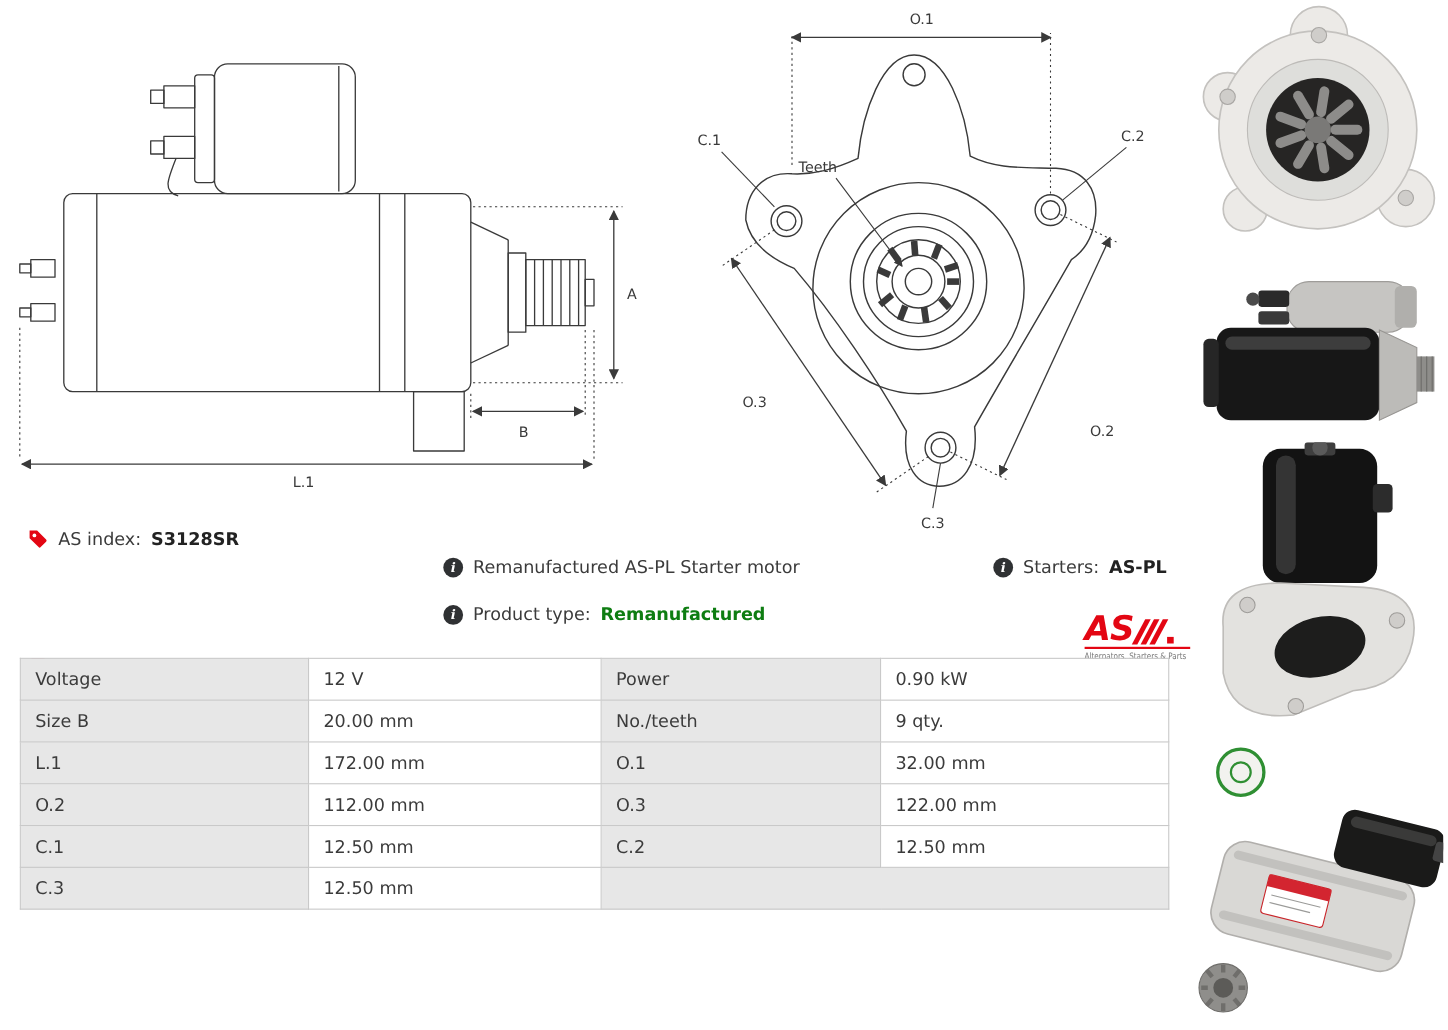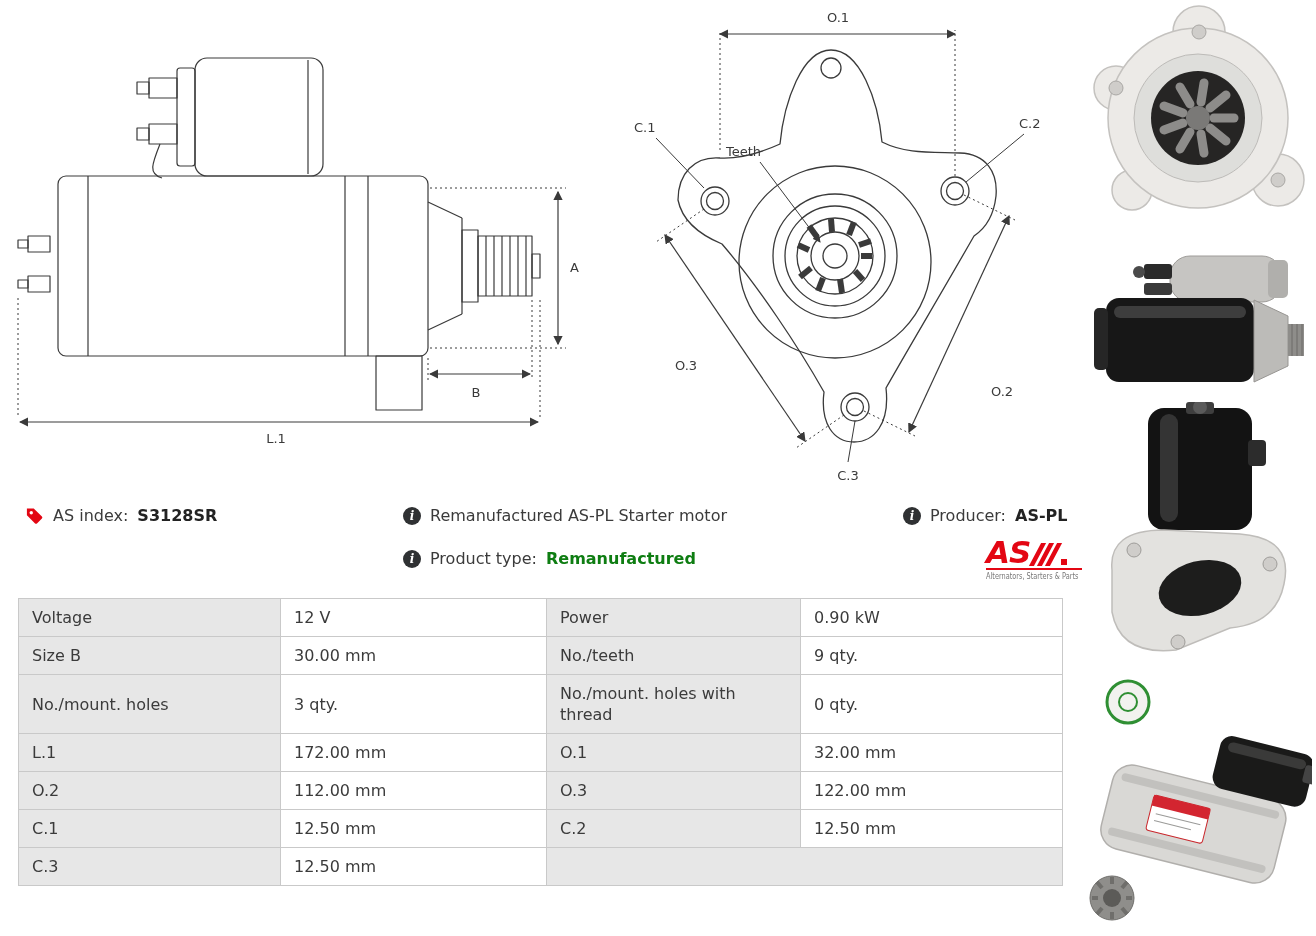--- a/index.html
+++ b/index.html
@@ -15,34 +15,34 @@
   .draw-side{position:absolute;left:10px;top:6px;}
   .draw-front{position:absolute;left:598px;top:4px;}
 
   .photo{position:absolute;left:1082px;width:230px;}
   .photo1{top:2px;height:232px;}
   .photo2{top:236px;height:168px;}
   .photo3{top:402px;height:262px;}
   .photo4{top:666px;height:266px;}
 
   .info-item{position:absolute;display:flex;align-items:center;gap:9px;font-size:16px;white-space:nowrap;}
-  .i-index{left:25px;top:506px;}
+  .i-index{left:25px;top:480px;}
   .i-line{left:25px;top:560px;margin-top:38px;}
   .i-desc{left:403px;top:506px;}
   .i-type{left:403px;top:549px;}
   .i-prod{left:903px;top:506px;}
   .info-item b{font-weight:700;color:#222;}
   .std{color:var(--red);font-weight:700;letter-spacing:.2px;}
   .green{color:var(--green);font-weight:700;text-align:center;}
 
   .info-ic{display:inline-flex;align-items:center;justify-content:center;flex:none;
            width:18px;height:18px;border-radius:50%;background:#2f3133;color:#fff;
            font:italic 700 12px "DejaVu Serif",serif;}
 
-  .brand{position:absolute;left:986px;top:536px;width:96px;text-align:center;}
+  .brand{position:absolute;left:986px;top:556px;width:96px;text-align:center;}
   .brand-top{display:flex;align-items:flex-end;height:30px;}
   .brand-as{font-style:italic;font-weight:800;font-size:31px;line-height:27px;color:var(--red);letter-spacing:-1px;}
   .brand-stripes{display:inline-flex;align-items:flex-end;margin-left:5px;gap:3px;}
   .brand-stripes i{display:block;width:5px;height:23px;background:var(--red);transform:skewX(-28deg);}
   .brand-dot{width:6px;height:6px;background:var(--red);margin-left:5px;margin-bottom:1px;}
   .brand-rule{height:2px;background:var(--red);margin-top:2px;}
   .brand-tag{font-size:8px;color:#777;margin-top:2px;white-space:nowrap;transform:scaleX(.82);transform-origin:left;}
 
   table.specs{position:absolute;left:18px;top:598px;width:1044px;border-collapse:collapse;
               table-layout:fixed;font-size:16px;color:var(--text);}
@@ -316,21 +316,21 @@
   </div>
 
   <div class="info-item i-type">
     <span class="info-ic">i</span>
     <span>Product type:</span>
     <span class="green">Remanufactured</span>
   </div>
 
   <div class="info-item i-prod">
     <span class="info-ic">i</span>
-    <span>Producer:</span>
+    <span>Starters:</span>
     <b>AS-PL</b>
   </div>
 
   <div class="brand">
     <div class="brand-top">
       <span class="brand-as">AS</span>
       <span class="brand-stripes">
           <i></i>
           <i></i>
           <i></i>
@@ -350,29 +350,23 @@
       </colgroup>
     <tbody>
       <tr>
         <td class="lbl">Voltage</td>
         <td class="val">12 V</td>
         <td class="lbl">Power</td>
         <td class="val">0.90 kW</td>
       </tr>
       <tr>
         <td class="lbl">Size B</td>
-        <td class="val">30.00 mm</td>
+        <td class="val">20.00 mm</td>
         <td class="lbl">No./teeth</td>
         <td class="val">9 qty.</td>
-      </tr>
-      <tr>
-        <td class="lbl">No./mount. holes</td>
-        <td class="val">3 qty.</td>
-        <td class="lbl">No./mount. holes with thread</td>
-        <td class="val">0 qty.</td>
       </tr>
       <tr>
         <td class="lbl">L.1</td>
         <td class="val">172.00 mm</td>
         <td class="lbl">O.1</td>
         <td class="val">32.00 mm</td>
       </tr>
       <tr>
         <td class="lbl">O.2</td>
         <td class="val">112.00 mm</td>

